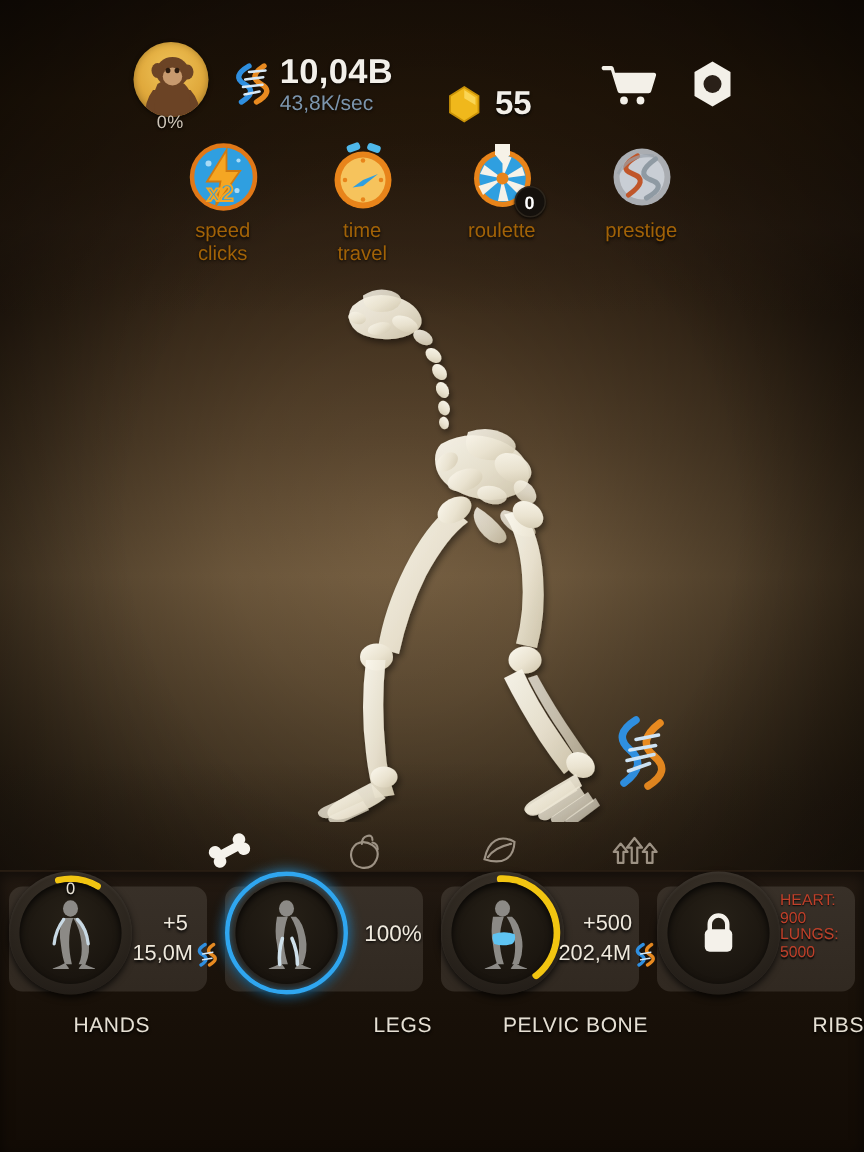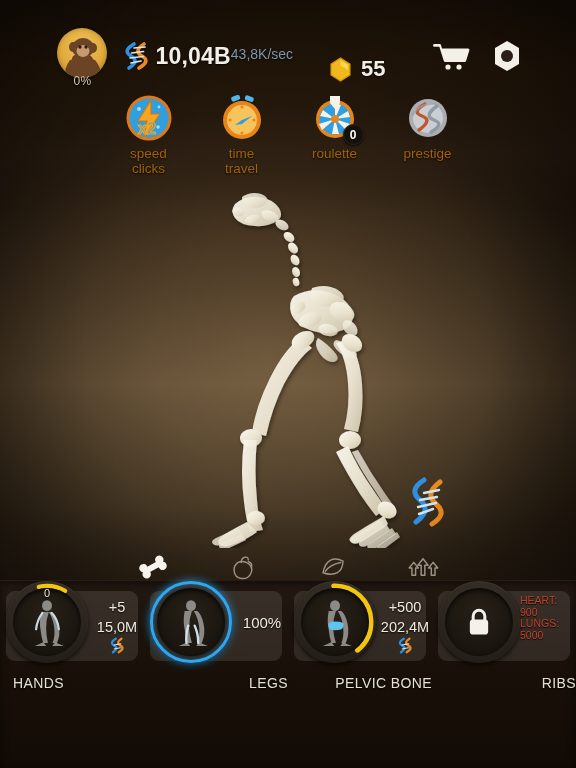--- a/index.html
+++ b/index.html
@@ -50,21 +50,21 @@
     box-shadow:0 1px 3px rgba(0,0,0,.6), inset 0 0 4px rgba(0,0,0,.25);
     margin:0 auto;
   }
   .evo-pct {
     position:absolute; left:0; right:0; top:46px; text-align:center;
     font-size:12px; color:#cfc6b8; text-shadow:0 1px 2px #000; letter-spacing:.3px;
   }
 
   .dna-big { width:26px; height:30px; margin-right:5px; flex:0 0 auto; }
 
-  .dna-col { display:flex; flex-direction:row; justify-content:flex-end; margin-right:34px; }
+  .dna-col { display:flex; flex-direction:column; justify-content:flex-end; margin-right:34px; }
   .dna-amount {
     font-size:23px; color:#f2efe9; font-weight:bold; letter-spacing:.2px;
     line-height:23px; text-shadow:0 1px 2px rgba(0,0,0,.8);
   }
   .dna-rate {
     font-size:14px; color:#7c95ad; line-height:17px; margin-top:1px;
     text-shadow:0 1px 2px rgba(0,0,0,.7);
   }
 
   .gem-group { display:flex; align-items:center; gap:7px; margin-right:46px;margin-top:26px; }
@@ -147,38 +147,38 @@
   .slot-level {
     position:absolute; left:0; right:0; top:6px; text-align:center;
     font-size:11px; color:#e8e2d6; z-index:3; text-shadow:0 1px 2px #000;
   }
 
   .slot-stats {
     position:absolute; left:92px; top:8px; width:50px; height:62px;
     display:flex; flex-direction:column; align-items:center; justify-content:center; gap:4px;
   }
   .stat-gain { font-size:14.5px; color:#efe9dd; text-shadow:0 1px 2px #000; }
-  .stat-cost-row { display:flex; align-items:center; gap:2px;flex-direction:column; }
+  .stat-cost-row { display:flex; align-items:center; gap:2px; }
   .stat-cost { font-size:14.5px; color:#efe9dd; text-shadow:0 1px 2px #000; }
   .stat-pct {
     position:absolute; left:92px; top:0; width:52px; height:70px;
     display:flex; align-items:center; justify-content:center;
     font-size:15px; color:#efe9dd; text-shadow:0 1px 2px #000;text-align:center;
   }
   .locked-req {
     position:absolute; left:88px; top:8px; width:58px;
     font-size:10.5px; line-height:11.5px; color:#c0402a;
     text-shadow:0 1px 1px rgba(0,0,0,.9);
   }
   .slot-name {
     position:absolute; top:88px; left:0; width:100%; text-align:right;
     font-size:14px; color:#e6e0d4; letter-spacing:.4px;
     text-shadow:0 1px 2px rgba(0,0,0,.9);
   }
-  .slot-name.left { text-align:left; padding-left:13px; }
+  .slot-name.left { text-align:left; padding-left:13px;margin-left:36px; }
 </style>
 </head>
 <body>
 
 <div id="stage">
 
   <div class="bg-base"></div>
   <div class="bg-top-fade"></div>
   <div class="bg-bottom-fade"></div>
 

